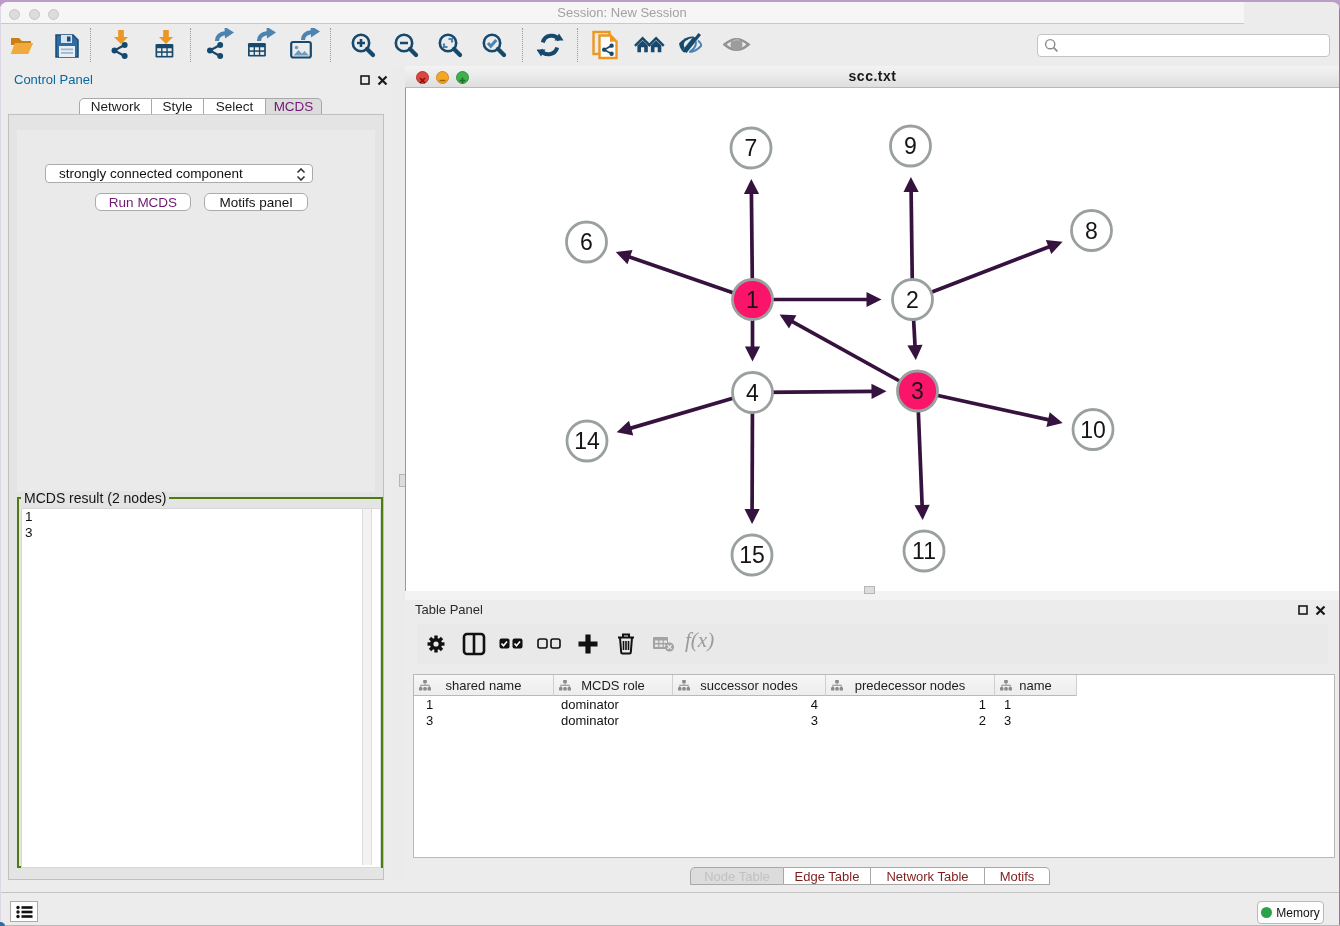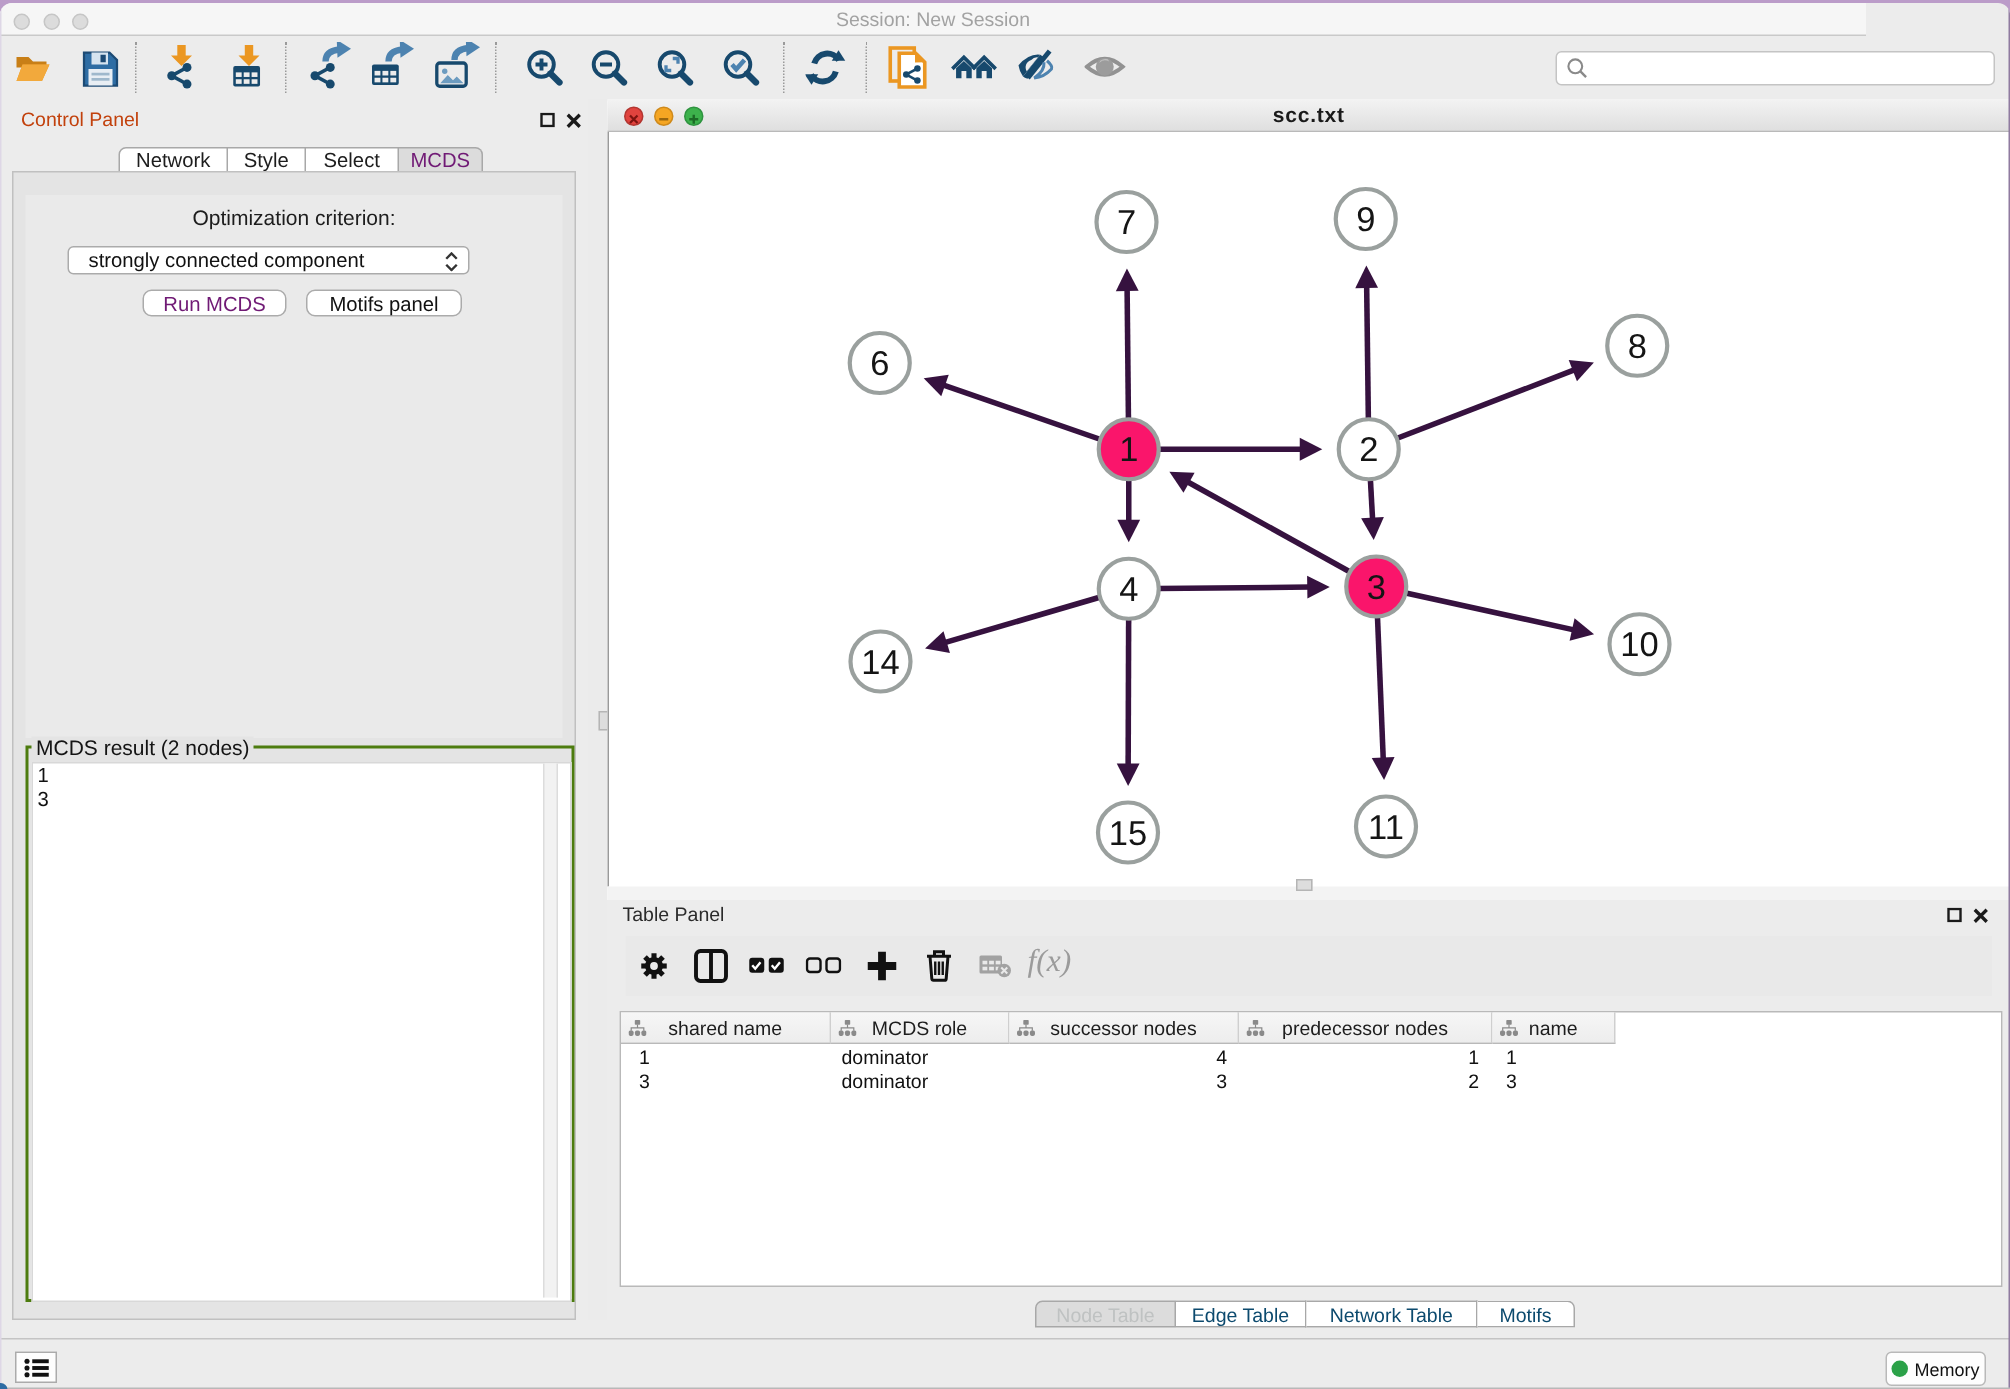--- a/index.html
+++ b/index.html
@@ -7,39 +7,39 @@
 .abs{position:absolute}
 #titlebar{left:0;top:0;width:1244px;height:21px;background:#f6f6f6;border-bottom:1px solid #c9c9c9}
 .tcirc{position:absolute;top:6.5px;width:11px;height:11px;border-radius:50%;background:#dcdcdc;border:1px solid #c6c6c6;box-sizing:border-box}
 #title{position:absolute;left:0;top:3px;width:100%;text-align:center;font-size:13px;color:#a2a2a2}
 #toolbar{left:0;top:22px;width:1340px;height:42px;background:#ececec;border-bottom:1px solid #d2d2d2}
 .tsep{position:absolute;top:4px;height:34px;width:0;border-left:1px dotted #9a9a9a}
 .ticon{position:absolute;top:7px}
 #searchbox{position:absolute;left:1037px;top:10px;width:291px;height:21px;background:#fff;border:1px solid #c4c4c4;border-radius:4px}
 
 #cpanel{left:0;top:64px;width:392px;height:814px;background:#ececec}
-#cphead{position:absolute;left:14px;top:6px;font-size:13px;color:#c2410c}
+#cphead{position:absolute;left:14px;top:6px;font-size:13px;color:#0369a1}
 .tab{position:absolute;top:32px;height:17px;background:#fff;border:1px solid #a8a8a8;box-sizing:border-box;font-size:13.5px;color:#1d1d1d;text-align:center;line-height:16px}
 #cpbody{position:absolute;left:8px;top:48px;width:376px;height:766px;background:#e4e4e4;border:1px solid #c0c0c0;box-sizing:border-box}
 #cpinner{position:absolute;left:8px;top:15px;width:358px;height:362px;background:#eaeaea}
 
 #netwrap{left:405px;top:64px;width:935px;height:534px;background:#fff}
 #nettitle{position:absolute;left:0;top:0;width:935px;height:22px;background:linear-gradient(#f3f3f3,#dfdfdf);border-bottom:1px solid #b9b9b9;box-sizing:border-box}
 .mac{position:absolute;top:5px;width:13px;height:13px;border-radius:50%;box-sizing:border-box}
 #netcanvas{position:absolute;left:0;top:22px;width:935px;height:503px;background:#fff;border-left:1px solid #9a9a9a;box-sizing:border-box}
 #netbottom{position:absolute;left:0;top:525px;width:935px;height:9px;background:#f3f3f3}
 
 #tpanel{left:405px;top:598px;width:935px;height:280px;background:#ececec}
 #tphead{position:absolute;left:10px;top:2px;font-size:13px;color:#2b2b2b}
 #ttoolbar{position:absolute;left:12px;top:24px;width:911px;height:40px;background:#e9e9e9}
 #ttable{position:absolute;left:8px;top:74px;width:922px;height:184px;background:#fff;border:1px solid #b9b9b9;box-sizing:border-box}
 .th{position:absolute;top:0;height:21px;background:linear-gradient(#f6f6f6,#ededed);border-right:1px solid #cfcfcf;border-bottom:1px solid #b9b9b9;box-sizing:border-box;font-size:13px;color:#1d1d1d;text-align:center;line-height:21px}
 .treeicon{position:absolute;left:5px;top:5px;width:12px;height:11px}
 .td{position:absolute;font-size:13px;color:#111}
-.btab{position:absolute;top:267px;height:18px;background:#fff;border:1px solid #a8a8a8;box-sizing:border-box;font-size:13px;color:#0c4a6e;text-align:center;line-height:17px}
+.btab{position:absolute;top:267px;height:18px;background:#fff;border:1px solid #a8a8a8;box-sizing:border-box;font-size:13px;color:#7f1d1d;text-align:center;line-height:17px}
 
 #statusbar{left:0;top:890px;width:1340px;height:34px;background:#ececec;border-top:1px solid #c4c4c4}
 #listbtn{position:absolute;left:10px;top:8px;width:28px;height:21px;background:#fdfdfd;border:1px solid #ababab;box-sizing:border-box}
 #membtn{position:absolute;left:1257px;top:8px;width:67px;height:23px;background:#fdfdfd;border:1px solid #b9b9b9;border-radius:4px;box-sizing:border-box;font-size:12px;color:#111;display:flex;align-items:center;justify-content:center;gap:4px;white-space:nowrap}
 </style></head>
 <body>
 <div id="win">
   <div class="abs" id="titlebar">
     <div class="tcirc" style="left:9px"></div>
     <div class="tcirc" style="left:28.5px"></div>
@@ -200,21 +200,20 @@
       </svg>
       <svg class="abs" style="left:377px;top:9px" width="11" height="11" viewBox="0 0 11 11">
         <path d="M1.5 1.5 L9.5 9.5 M9.5 1.5 L1.5 9.5" stroke="#1a1a1a" stroke-width="2.2"></path>
       </svg>
     <div class="tab" style="left:79px;width:73px;border-radius:5px 0 0 0">Network</div>
     <div class="tab" style="left:152px;width:52px;border-left:none">Style</div>
     <div class="tab" style="left:204px;width:62px;border-left:none">Select</div>
     <div class="tab" style="left:266px;width:56px;border-left:none;border-radius:0 5px 0 0;background:#dcdcdc;color:#701a75">MCDS</div>
     <div id="cpbody">
       <div id="cpinner"></div>
-      <div style="position:absolute;left:0;top:22px;width:100%;text-align:center;font-size:14px;color:#1d1d1d">Optimization criterion:</div>
       <div style="position:absolute;left:36px;top:49px;width:268px;height:19px;background:#fff;border:1px solid #ababab;border-radius:4px;box-sizing:border-box">
         <div style="position:absolute;left:13px;top:0;font-size:13.5px;line-height:17px;color:#111">strongly connected component</div>
         <svg style="position:absolute;right:6px;top:2.5px" width="10" height="13" viewBox="0 0 10 13">
             <path d="M1.5 4.5 L5 1 L8.5 4.5" fill="none" stroke="#333" stroke-width="1.6"></path>
             <path d="M1.5 8.5 L5 12 L8.5 8.5" fill="none" stroke="#333" stroke-width="1.6"></path>
           </svg>
       </div>
       <div style="position:absolute;left:86px;top:78px;width:96px;height:18px;background:#fff;border:1px solid #ababab;border-radius:6px;box-sizing:border-box;text-align:center;font-size:13.5px;color:#701a75;line-height:17px">Run MCDS</div>
       <div style="position:absolute;left:195px;top:78px;width:104px;height:18px;background:#fff;border:1px solid #ababab;border-radius:6px;box-sizing:border-box;text-align:center;font-size:13.5px;color:#111;line-height:17px">Motifs panel</div>
 

